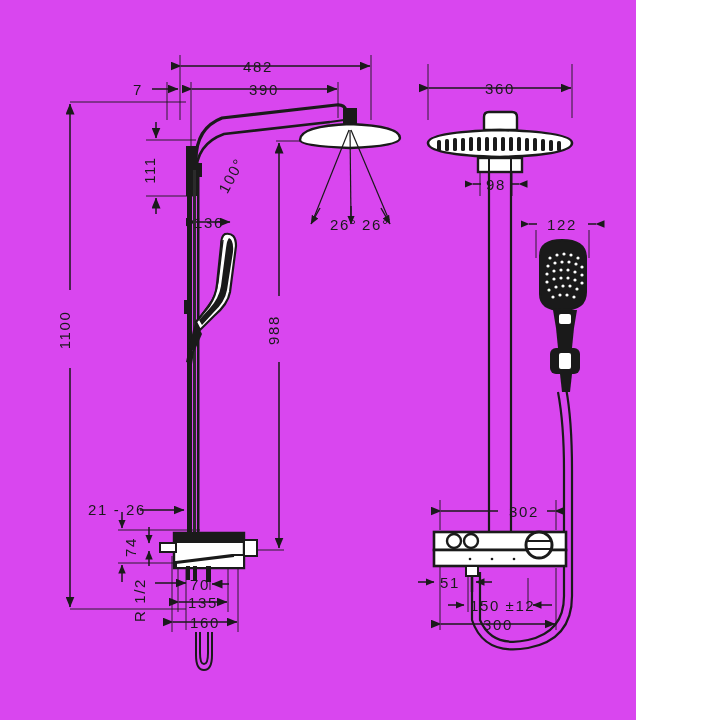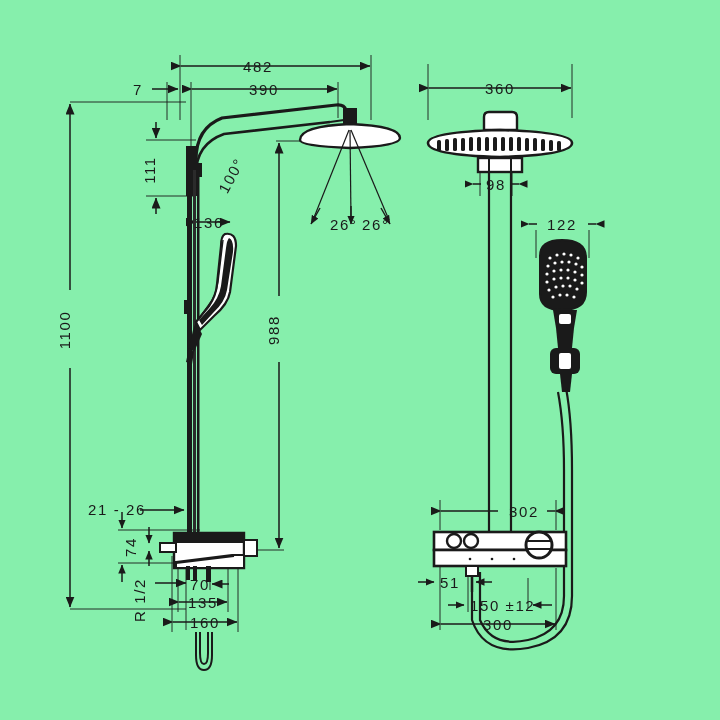--- a/index.html
+++ b/index.html
@@ -6,23 +6,23 @@
   html, body {
     margin: 0;
     padding: 0;
     background: #ffffff;
   }
   body {
     font-family: "Liberation Sans", sans-serif;
   }
   #sheet {
     position: relative;
-    width: 720px;
+    width: 636px;
     height: 720px;
-    background: #86efac;
+    background: #d946ef;
     overflow: hidden;
   }
   #sheet svg {
     position: absolute;
     top: 0;
     left: 0;
   }
   .dimtext {
     font-family: "Liberation Sans", sans-serif;
     font-size: 15px;

